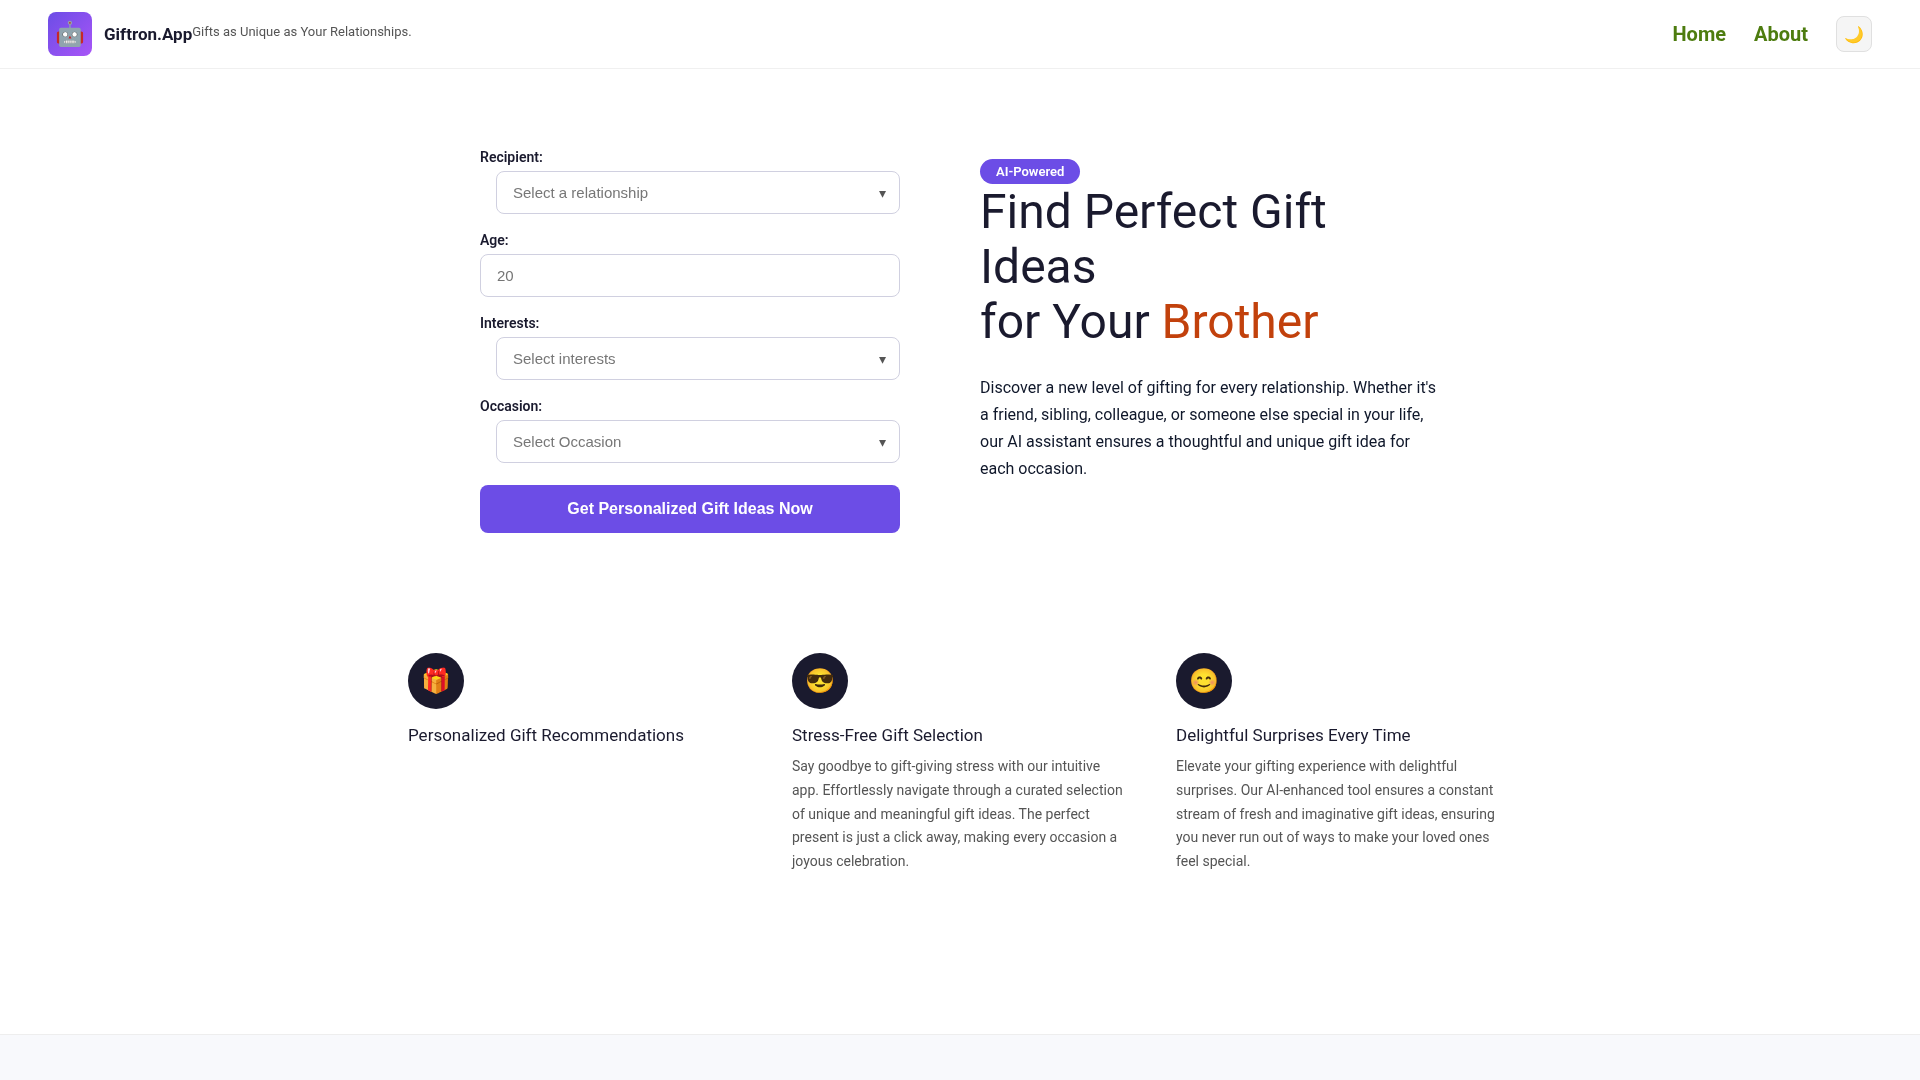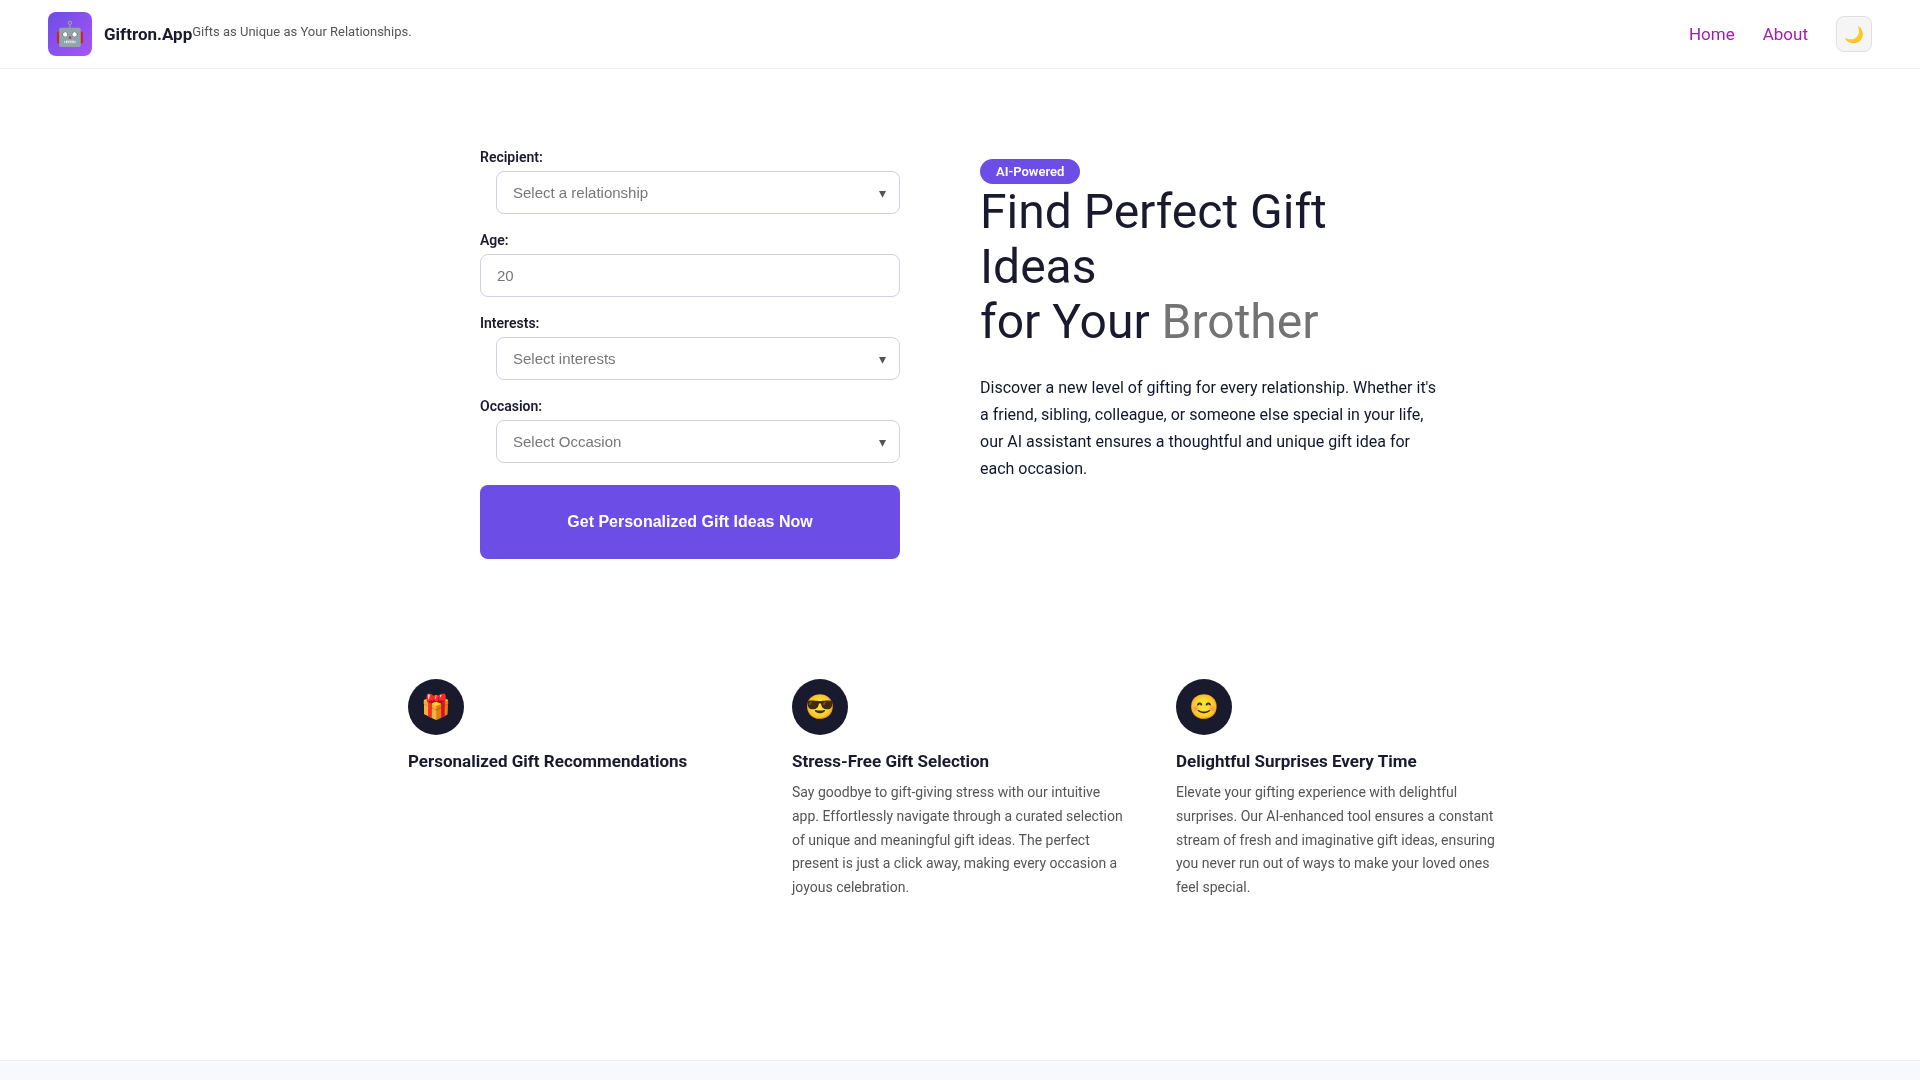--- a/index.html
+++ b/index.html
@@ -15,21 +15,21 @@
     .nav-logo {
       width: 44px; height: 44px; border-radius: 8px; overflow: hidden;
       background: linear-gradient(135deg, #6c4de6, #a855f7);
       display: flex; align-items: center; justify-content: center;
       font-size: 24px;
     }
     .nav-brand-text { display: flex; flex-direction: row; }
     .nav-brand-title { font-size: 17px; font-weight: 700; color: #1a1a2e; }
     .nav-brand-subtitle { font-size: 13px; color: #555; }
     .nav-links { display: flex; align-items: center; gap: 28px; }
-    .nav-link { font-size: 17px; color: #a21caf; text-decoration: none; cursor: pointer; }
+    .nav-link { font-size: 20px; color: #4d7c0f; text-decoration: none; cursor: pointer; font-weight: bold; }
     .theme-toggle {
       width: 36px; height: 36px; border-radius: 8px; border: 1px solid #e0e0e0;
       background: #f5f5f5; cursor: pointer; display: flex; align-items: center; justify-content: center;
       font-size: 16px;
     }
 
     
     .hero { display: flex; align-items: flex-start; justify-content: center; gap: 80px; padding: 80px 48px 60px; max-width: 1200px; margin: 0 auto; }
 
     
@@ -41,44 +41,44 @@
       font-size: 15px; color: #777; background: #fff; appearance: none;
       cursor: pointer; outline: none;
     }
     .form-input { color: #333; cursor: text; }
     .select-wrapper { position: relative; padding-left: 16px; }
     .select-wrapper .chevron {
       position: absolute; right: 14px; top: 50%; transform: translateY(-50%);
       pointer-events: none; color: #555; font-size: 14px;
     }
     .btn-primary {
-      width: 100%; padding: 28px; background: #6c4de6; color: #fff; border: none;
+      width: 100%; padding: 15px; background: #6c4de6; color: #fff; border: none;
       border-radius: 8px; font-size: 16px; font-weight: 600; cursor: pointer;
       margin-top: 4px;
     }
 
     
     .hero-text { flex: 1; max-width: 460px; padding-top: 10px; }
     .ai-badge {
       display: inline-block; padding: 5px 16px; background: #6c4de6; color: #fff;
       border-radius: 20px; font-size: 13px; font-weight: 600; 
     }
     .hero-heading { font-size: 48px; font-weight: 400; line-height: 1.15; color: #1a1a2e; margin-bottom: 24px; }
-    .hero-heading .highlight { color: #737373; }
+    .hero-heading .highlight { color: #c2410c; }
     .hero-desc { font-size: 16px; color: #0f172a; line-height: 1.7; }
 
     
     .features { background: #fff; padding: 60px 48px 80px; max-width: 1200px; margin: 0 auto; }
     .features-grid { display: grid; grid-template-columns: repeat(3, 1fr); gap: 48px; }
     .feature-icon {
       width: 56px; height: 56px; border-radius: 50%; background: #1a1a2e;
       display: flex; align-items: center; justify-content: center;
       font-size: 24px; margin-bottom: 16px; color: #fff;
     }
-    .feature-title { font-size: 17px; font-weight: 700; color: #1a1a2e; margin-bottom: 10px; }
+    .feature-title { font-size: 17px; font-weight: 400; color: #1a1a2e; margin-bottom: 10px; }
     .feature-desc { font-size: 14px; color: #555; line-height: 1.7; }
 
     
     footer { background: #f8f9fc; padding: 48px 48px 40px; border-top: 1px solid #eee; }
   </style>
 </head>
 <body>
 
 <nav>
   <div class="nav-brand">

